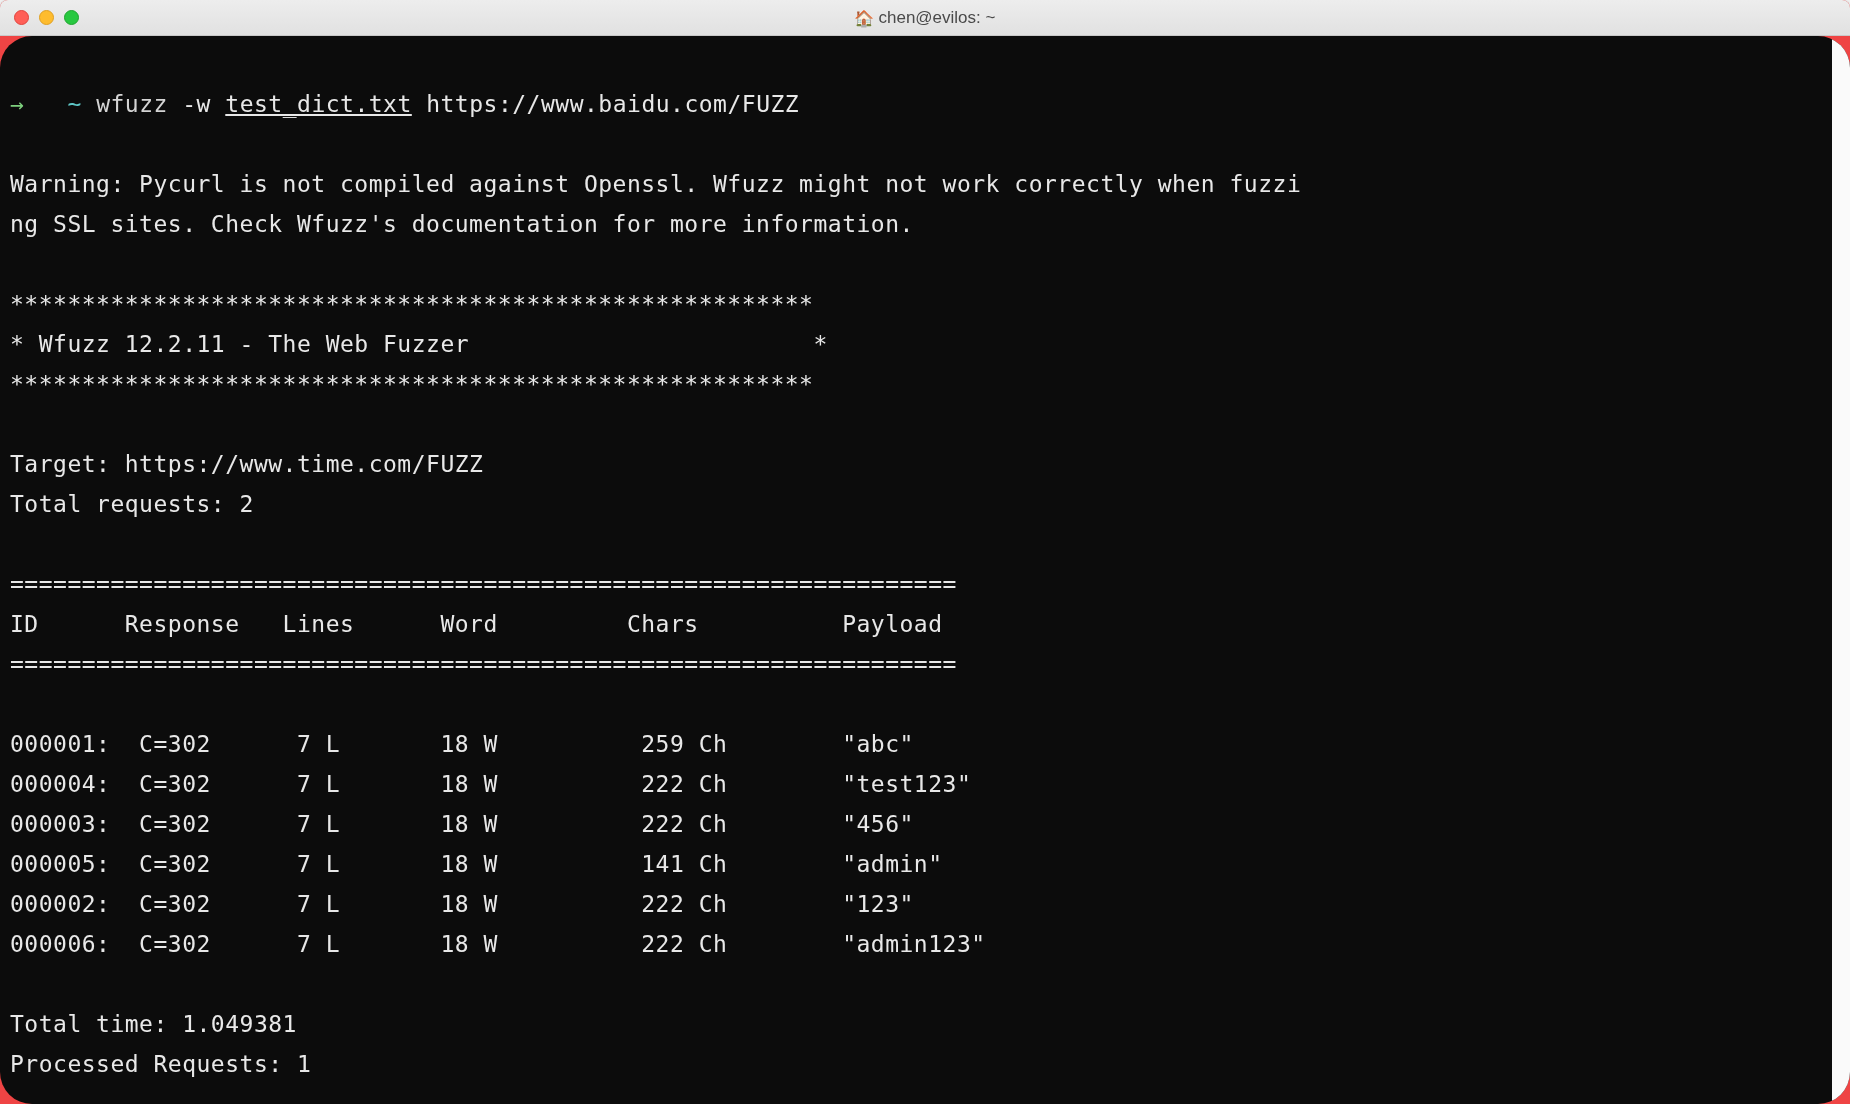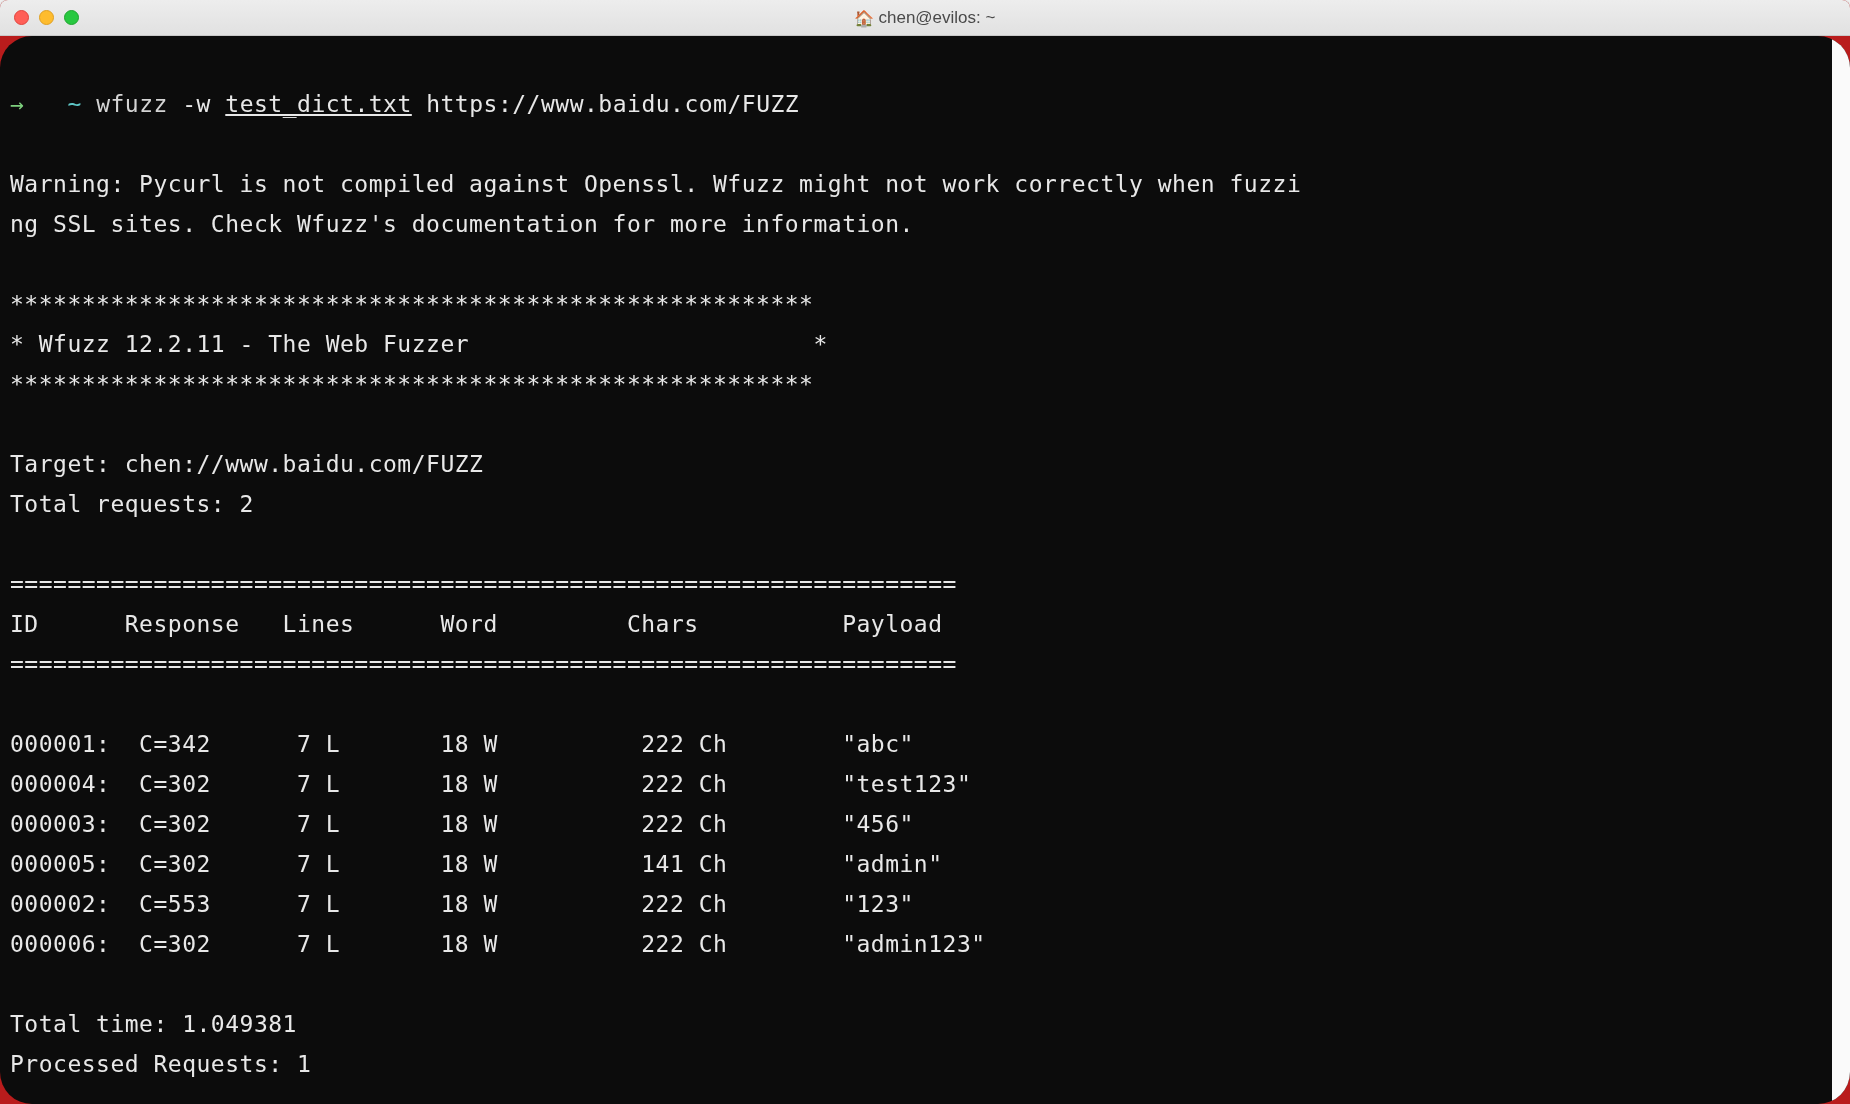--- a/index.html
+++ b/index.html
@@ -10,21 +10,21 @@
     body {
       background: #f0f0f0;
       font-family: "SF Mono", "Menlo", "Monaco", "Consolas", monospace;
       width: 1850px;
       height: 1104px;
       overflow: hidden;
     }
     .window {
       width: 1850px;
       height: 1104px;
-      background: #b91c1c;
+      background: #ef4444;
       border-radius: 8px 8px 0 0;
       overflow: hidden;
       box-shadow: 0 0 2px rgba(0,0,0,0.2);
       display: flex;
       flex-direction: column;
     }
     .titlebar {
       height: 36px;
       background: linear-gradient(#ededed, #e1e1e1);
       border-bottom: 1px solid #c9c9c9;
@@ -108,31 +108,31 @@
   <div class="terminal">
 <span class="prompt-arrow">→</span>   <span class="prompt-tilde">~</span> <span class="cmd-name">wfuzz</span> <span>-w</span> <span class="underline">test_dict.txt</span> <span>https://www.baidu.com/FUZZ</span>
 
 <span>Warning: Pycurl is not compiled against Openssl. Wfuzz might not work correctly when fuzzi
 ng SSL sites. Check Wfuzz's documentation for more information.</span>
 
 <span>********************************************************</span>
 <span>* Wfuzz 12.2.11 - The Web Fuzzer                        *</span>
 <span>********************************************************</span>
 
-<span>Target: chen://www.baidu.com/FUZZ</span>
+<span>Target: https://www.time.com/FUZZ</span>
 <span>Total requests: 2</span>
 
 <span>==================================================================</span>
 <span>ID      Response   Lines      Word         Chars          Payload</span>
 <span>==================================================================</span>
 
-<span class="row-line">000001:  C=342      7 L       18 W          222 Ch        "abc"</span>
+<span class="row-line">000001:  C=302      7 L       18 W          259 Ch        "abc"</span>
 <span class="row-line">000004:  C=302      7 L       18 W          222 Ch        "test123"</span>
 <span class="row-line">000003:  C=302      7 L       18 W          222 Ch        "456"</span>
 <span class="row-line">000005:  C=302      7 L       18 W          141 Ch        "admin"</span>
-<span class="row-line">000002:  C=553      7 L       18 W          222 Ch        "123"</span>
+<span class="row-line">000002:  C=302      7 L       18 W          222 Ch        "123"</span>
 <span class="row-line">000006:  C=302      7 L       18 W          222 Ch        "admin123"</span>
 
 <span>Total time: 1.049381</span>
 <span>Processed Requests: 1</span>
     <div class="scrollbar"></div>
   </div>
 </div>
 
 </body></html>

